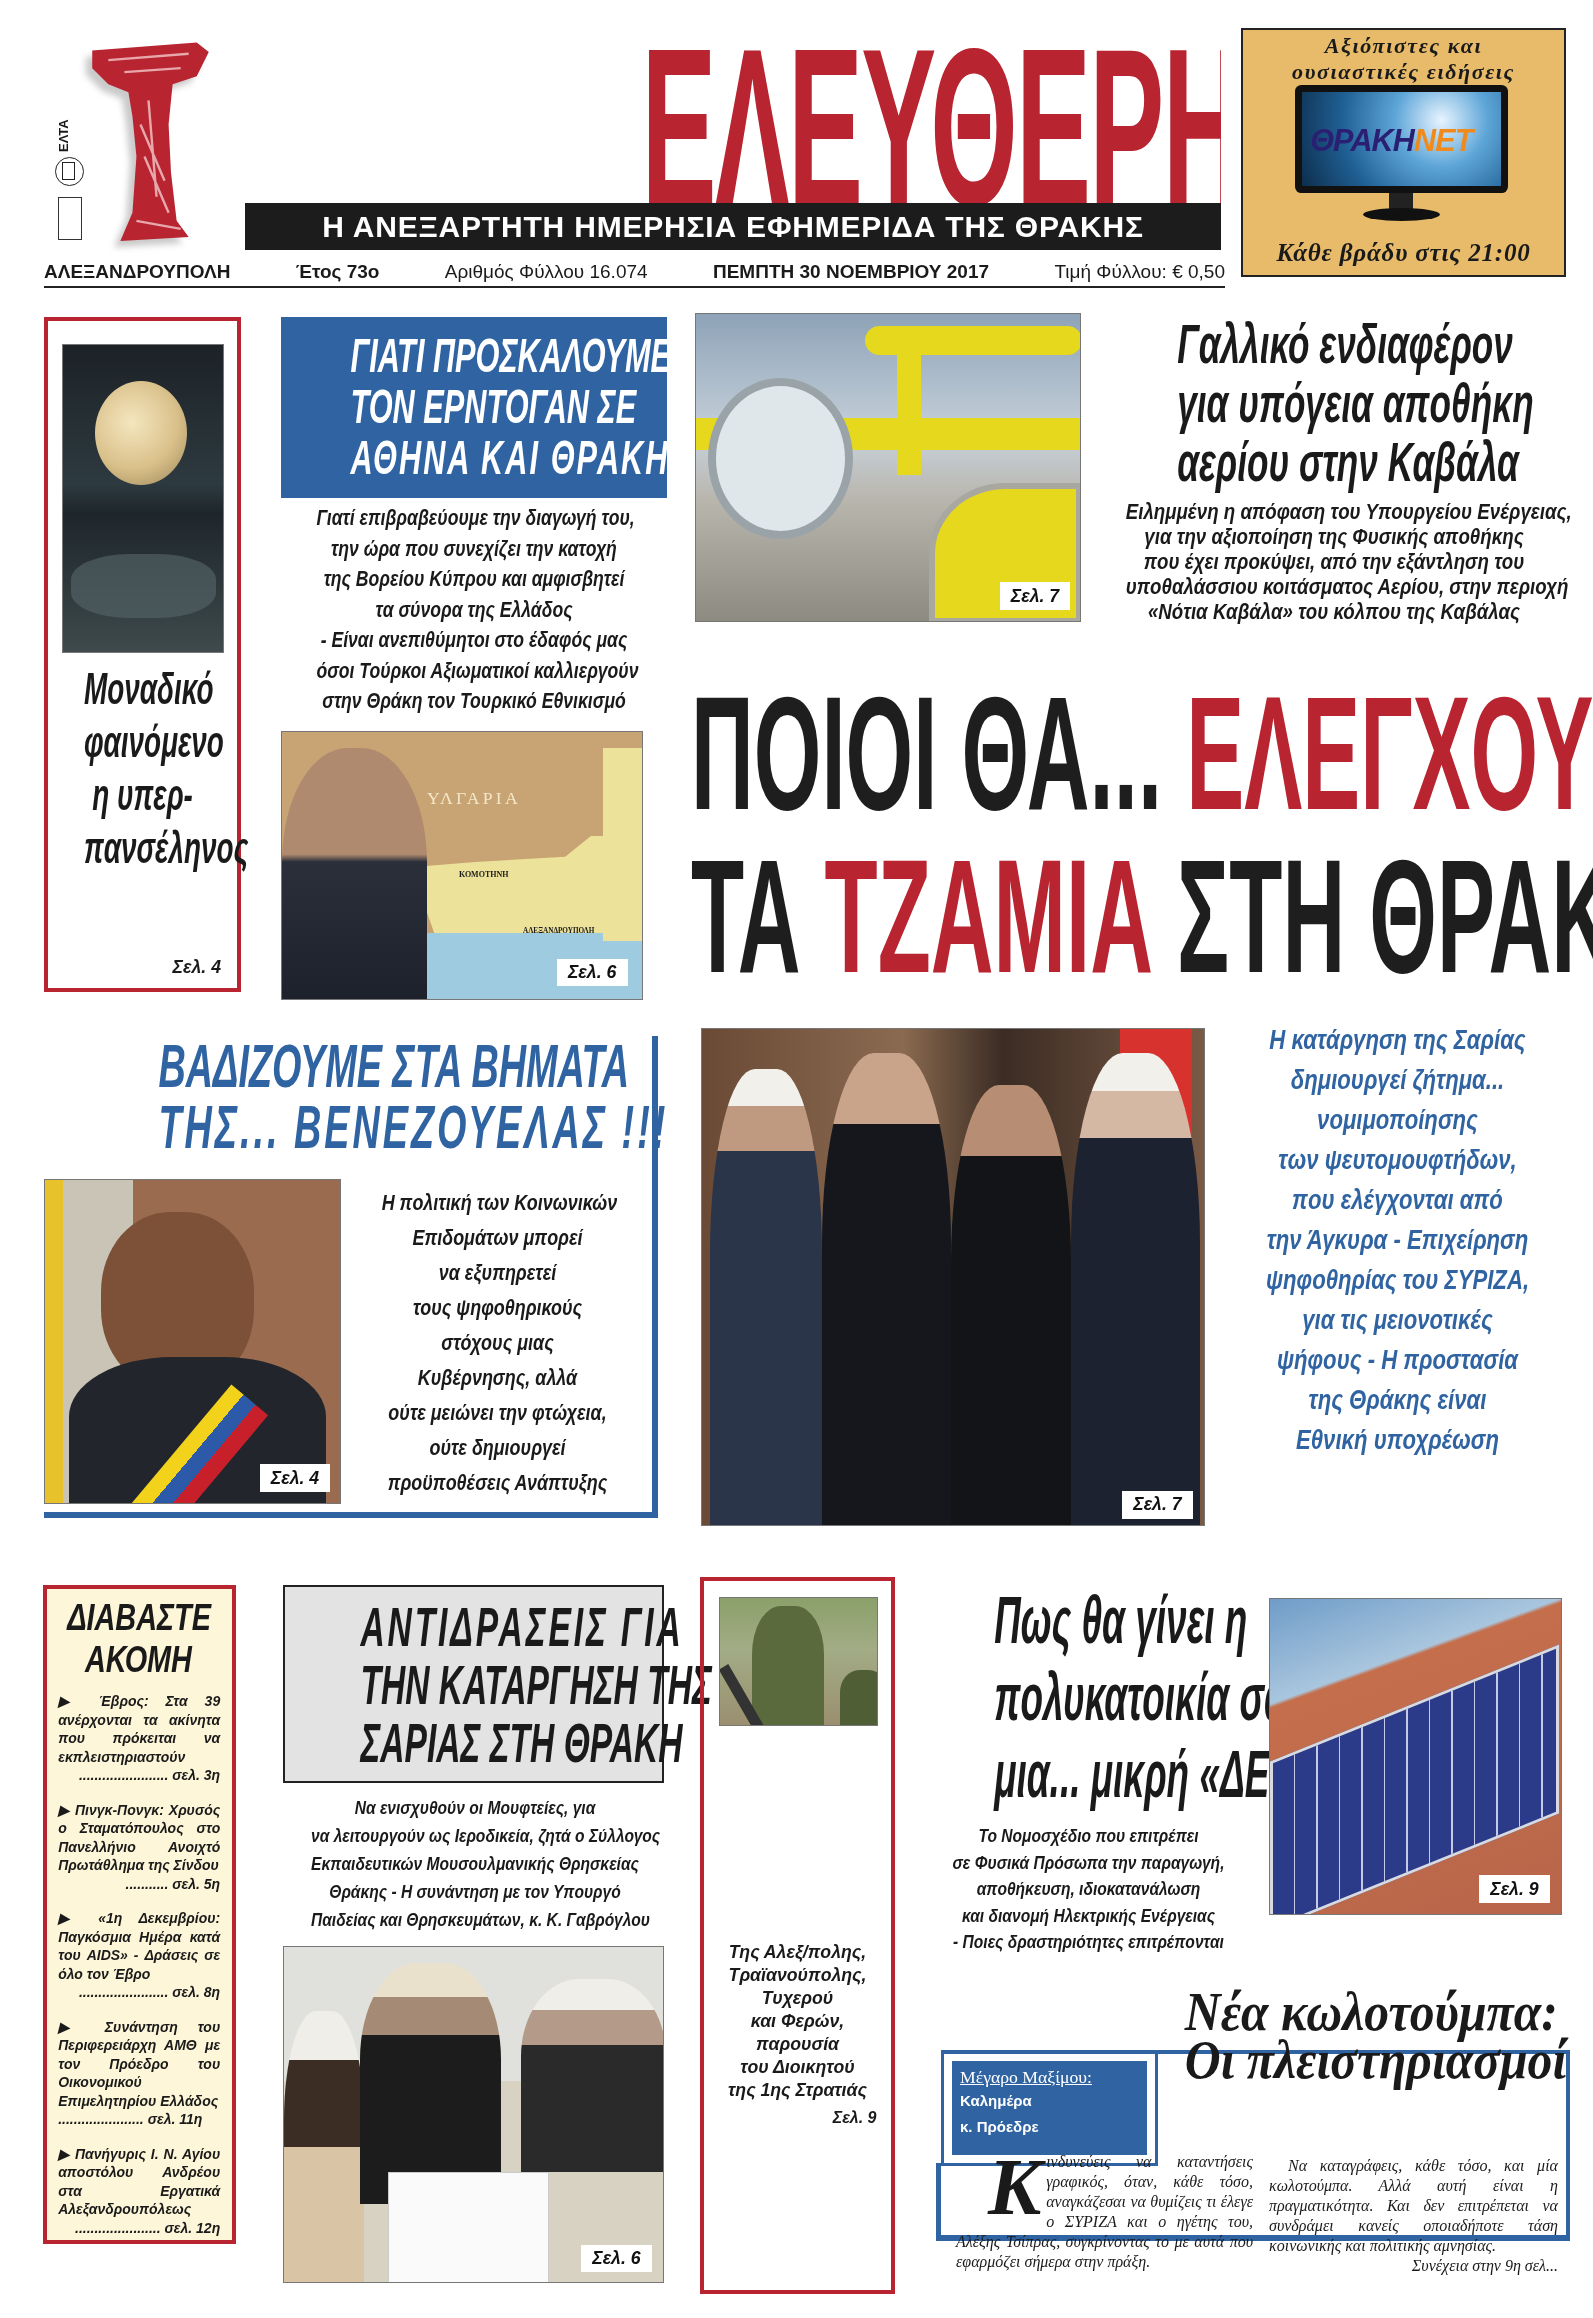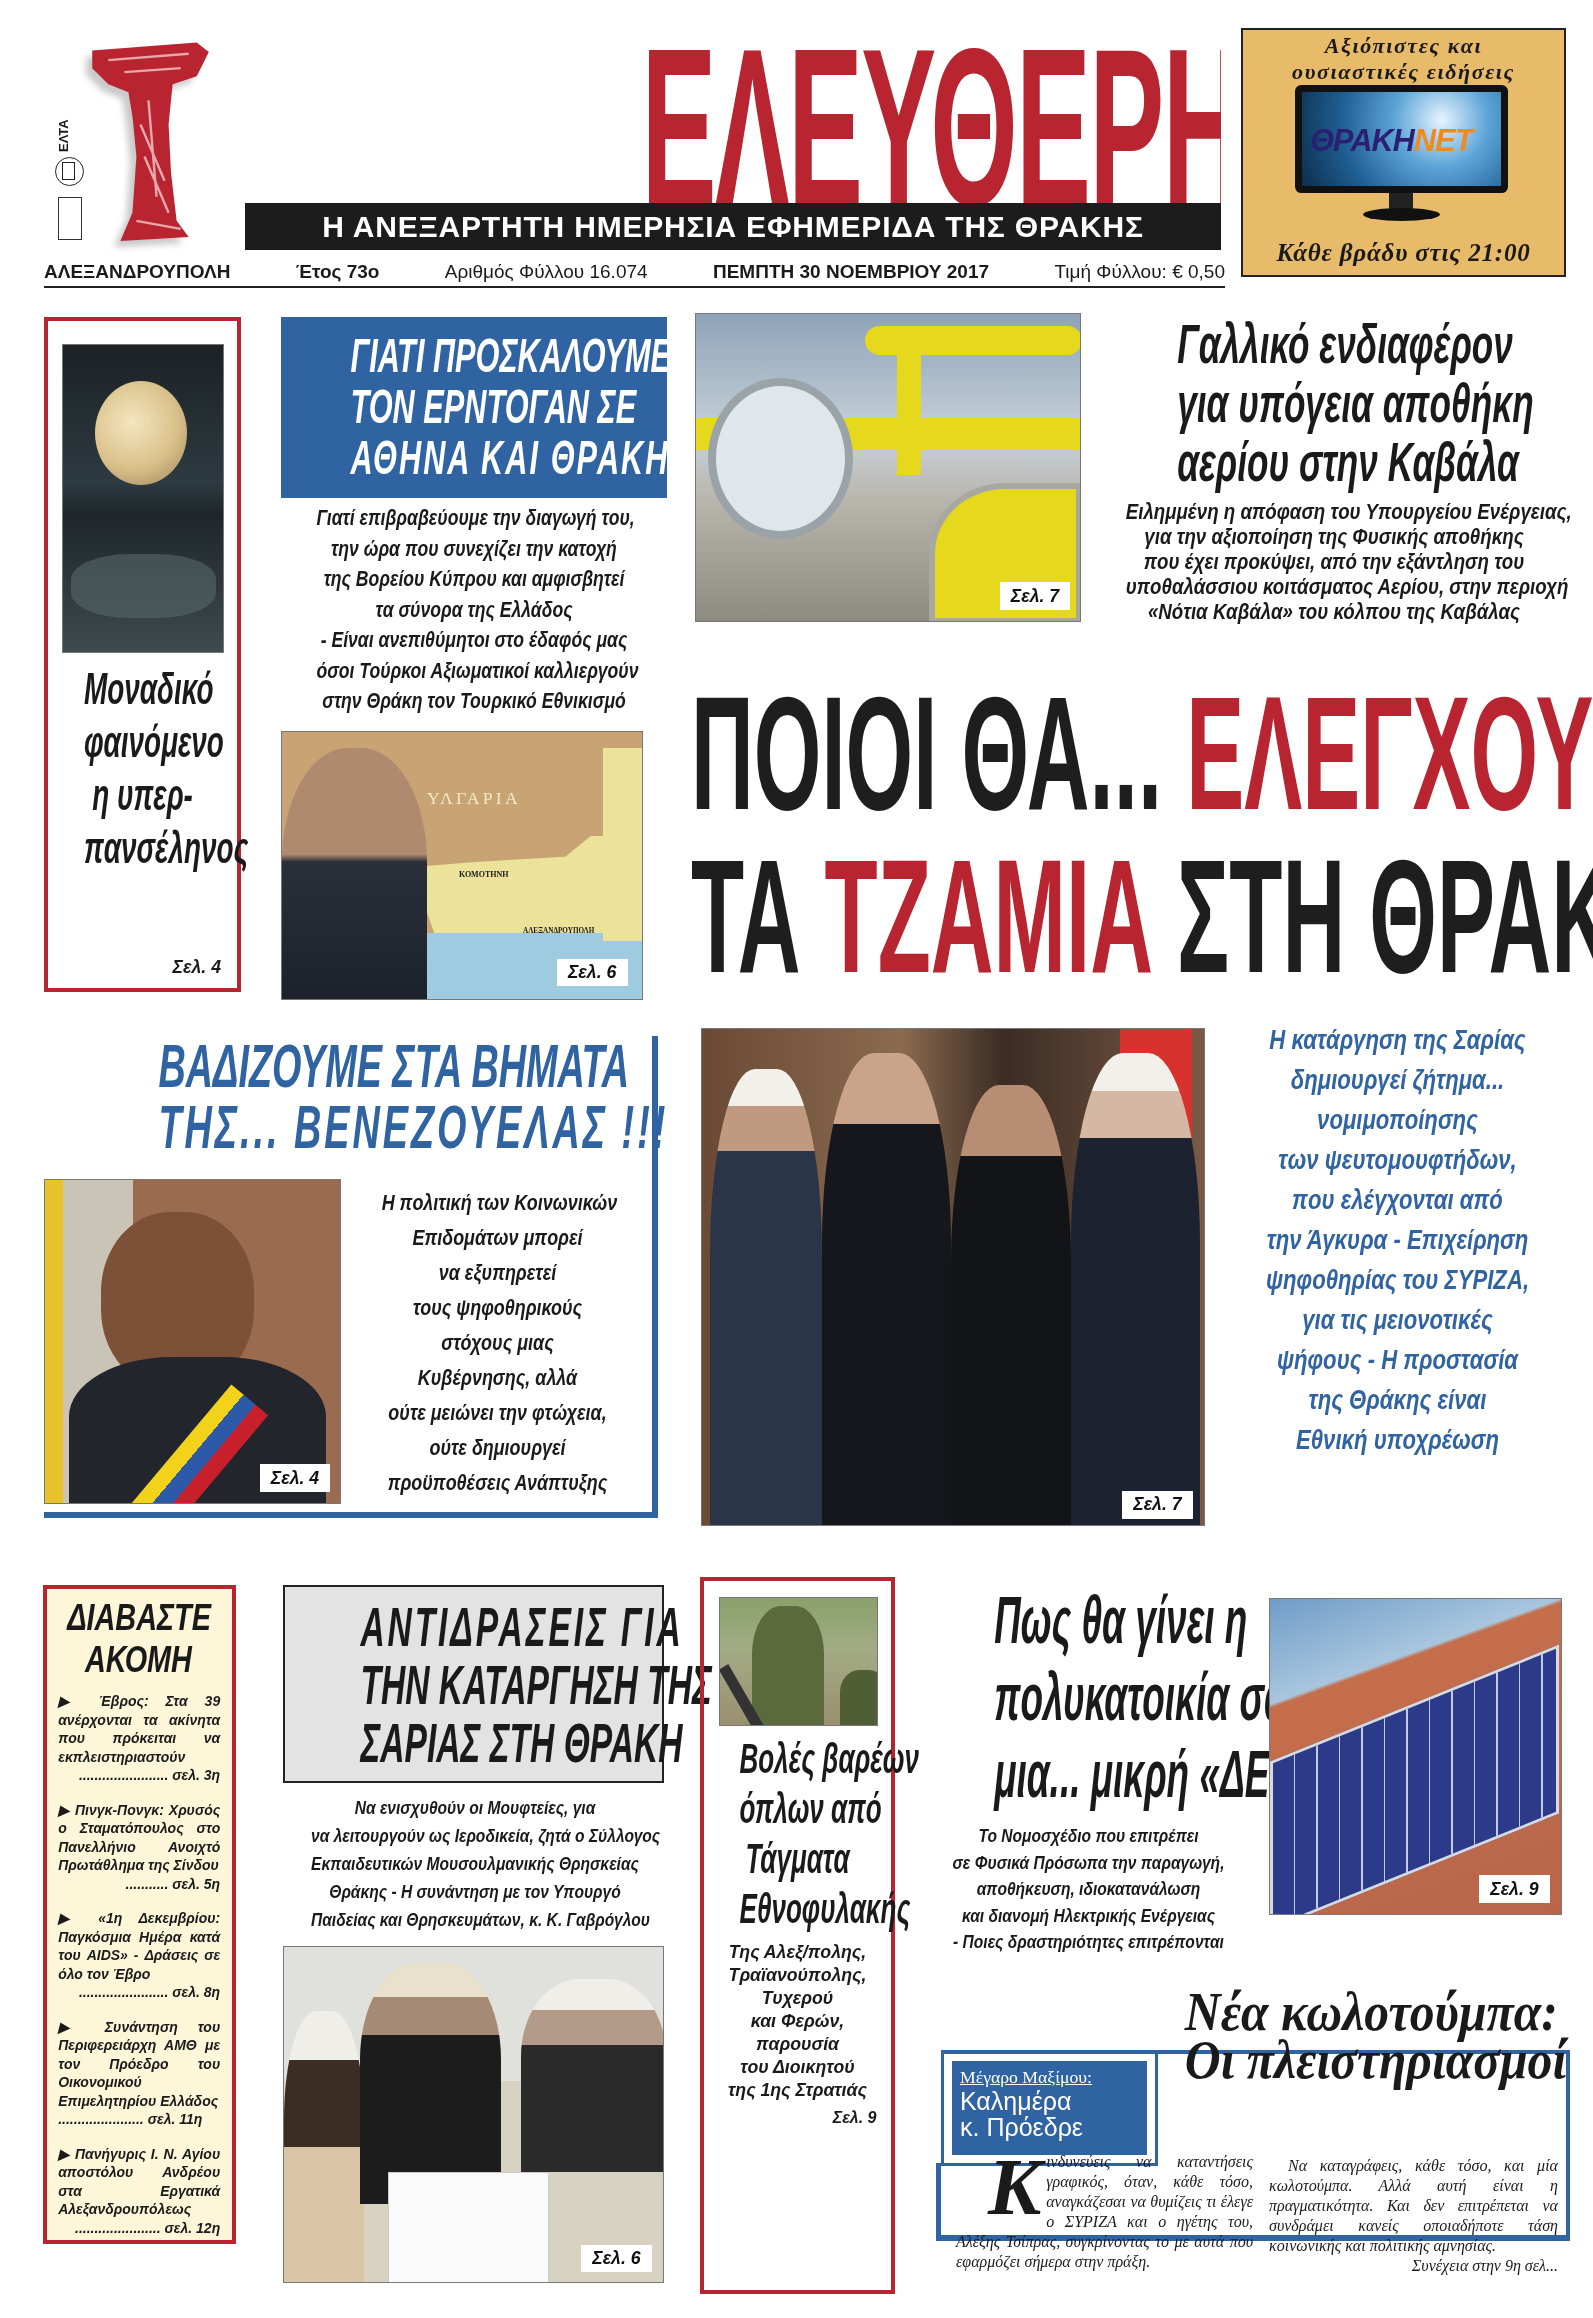--- a/index.html
+++ b/index.html
@@ -248,26 +248,20 @@
     <div class="sel-tag" style="right:11.2px;bottom:9.6px;">Σελ. 6</div>
   </div>
 </div>
 
 <div class="abs" style="left:700px;top:1577px;width:195px;height:717px;border:4px solid #b82430;">
   <div class="photo" style="left:14.5px;top:16px;width:159px;height:129px;background:linear-gradient(#8aa06a 0%, #a2ac85 40%, #9b8f70 100%);">
     <div style="position:absolute;left:32px;top:8px;width:72px;height:120px;background:#5b6a3d;border-radius:40% 40% 0 0;"></div>
     <div style="position:absolute;left:16px;top:64px;width:11.2px;height:72px;background:#333;transform:rotate(-30deg);"></div>
     <div style="position:absolute;left:120px;top:72px;width:48px;height:56px;background:#4f5e35;border-radius:40% 40% 0 0;"></div>
   </div>
-  <div class="abs center" style="left:0;top:153px;width:187px;font-weight:bold;font-size:42px;line-height:50px;">
-    <div style="transform:scaleX(0.62);white-space:nowrap;">Βολές βαρέων</div>
-    <div style="transform:scaleX(0.62);white-space:nowrap;">όπλων από</div>
-    <div style="transform:scaleX(0.62);white-space:nowrap;">Τάγματα</div>
-    <div style="transform:scaleX(0.62);white-space:nowrap;">Εθνοφυλακής</div>
-  </div>
   <div class="abs center it" style="left:0;top:360px;width:187px;font-weight:bold;font-size:17.7px;line-height:23px;">
     <div style="white-space:nowrap;">Της Αλεξ/πολης,</div>
     <div style="white-space:nowrap;">Τραϊανούπολης,</div>
     <div style="white-space:nowrap;">Τυχερού</div>
     <div style="white-space:nowrap;">και Φερών,</div>
     <div style="white-space:nowrap;">παρουσία</div>
     <div style="white-space:nowrap;">του Διοικητού</div>
     <div style="white-space:nowrap;">της 1ης Στρατιάς</div>
   </div>
   <div class="abs it" style="right:14.5px;top:528px;font-weight:bold;font-size:16px;">Σελ. 9</div>
@@ -288,21 +282,21 @@
   </div>
   <div class="photo" style="left:349px;top:16px;width:293px;height:317px;background:linear-gradient(160deg,#6f9cc8 0%, #a9c6de 25%, #c46e4c 26%, #b8654a 100%);">
     <div style="position:absolute;left:0;top:104px;width:289px;height:169px;background:repeating-linear-gradient(90deg,#2b3b8a 0 21px,#c5cae8 21px 22.5px),#2b3b8a;transform:skewY(-22deg);border:3.2px solid #d8dae0;"></div>
     <div class="sel-tag" style="right:11.2px;bottom:11.2px;">Σελ. 9</div>
   </div>
 </div>
 
 <div class="abs" style="left:941px;top:2050px;width:217px;height:116px;background:#fff;border:3.2px solid #2f63a2;padding:8px;">
   <div class="blue-box" style="width:100%;height:100%;padding:6.4px 8px;">
     <div style="font-family:'Liberation Serif',serif;font-size:17.7px;text-decoration:underline;">Μέγαρο Μαξίμου:</div>
-    <div style="font-weight:normal;font-size:25px;line-height:26px;">
+    <div style="font-weight:bold;font-size:15px;line-height:26px;">
       <div>Καλημέρα</div>
       <div>κ. Πρόεδρε</div>
     </div>
   </div>
 </div>
 <div class="abs" style="left:941px;top:2050px;width:629px;height:191px;border-top:4.8px solid #2f63a2;border-right:4.8px solid #2f63a2;border-bottom:6.4px solid #2f63a2;border-left:0;"></div>
 <div class="abs" style="left:936px;top:2163px;width:4.8px;height:78px;background:#2f63a2;"></div>
 
 <div class="abs center" style="left:1169px;top:1988px;width:394px;font-family:'Liberation Serif',serif;font-weight:bold;font-size:54px;line-height:48px;">
   <div style="white-space:nowrap;transform:scaleX(0.92);">Νέα κωλοτούμπα:</div>

